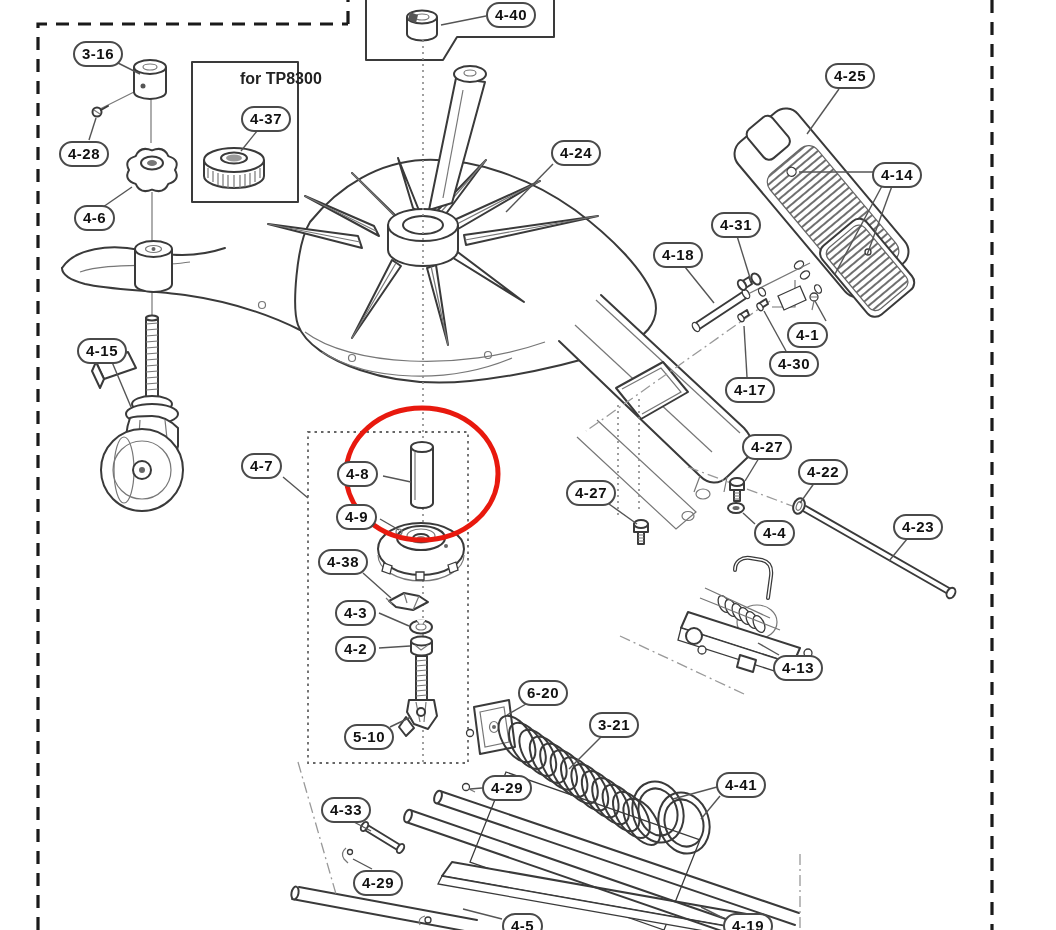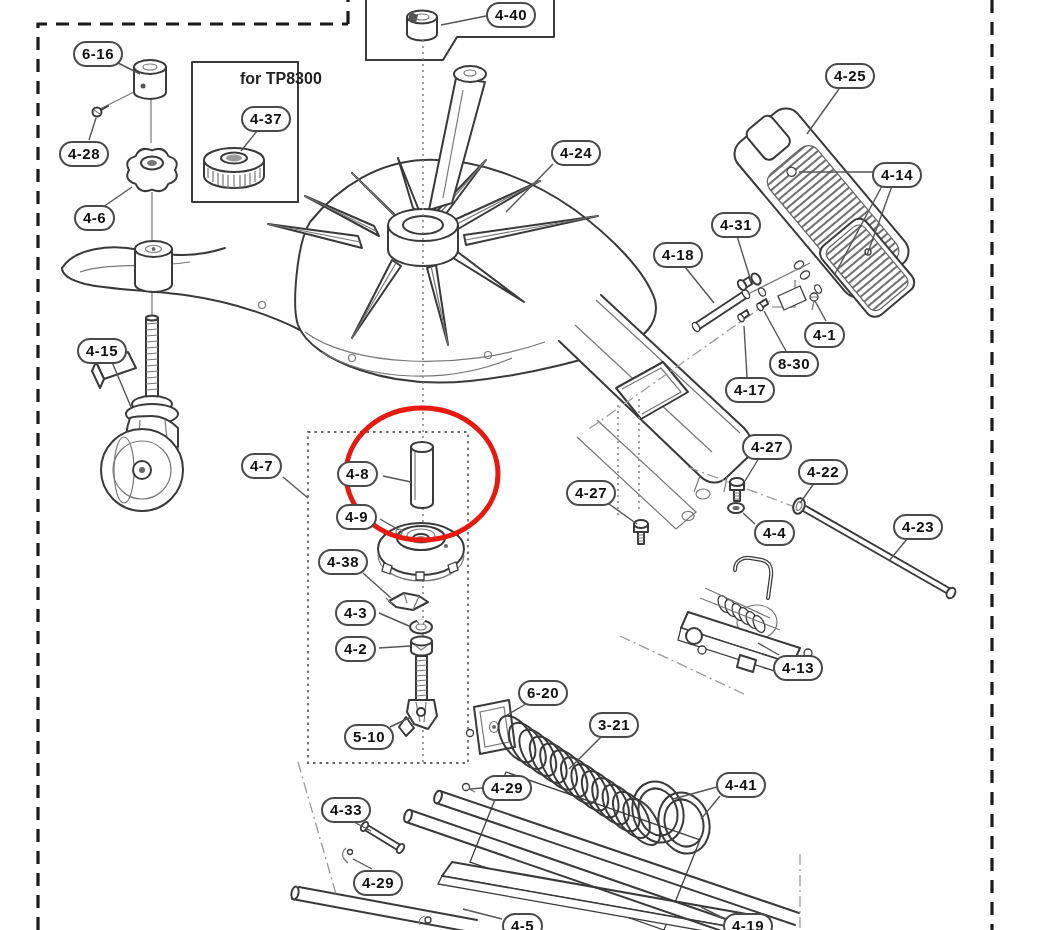--- a/index.html
+++ b/index.html
@@ -434,33 +434,33 @@
         <path d="M372,869 L353,859"></path>
     <path d="M502,919 L463,909"></path>
         <path d="M723,918 L701,907"></path>
   </g>
 
   <ellipse cx="422" cy="474" rx="76" ry="66" fill="none" stroke="#e8190e" stroke-width="5"></ellipse>
 </svg>
 
 <div class="note" style="left:200px;top:70px">for TP8300</div>
 
-<div class="plabel" style="left:73px;top:41px">6-16</div>
+<div class="plabel" style="left:73px;top:41px">3-16</div>
 <div class="plabel" style="left:59px;top:141px">4-28</div>
 <div class="plabel" style="left:74px;top:205px">4-6</div>
 <div class="plabel" style="left:241px;top:106px">4-37</div>
 <div class="plabel" style="left:486px;top:2px">4-40</div>
 <div class="plabel" style="left:551px;top:140px">4-24</div>
 <div class="plabel" style="left:825px;top:63px">4-25</div>
 <div class="plabel" style="left:872px;top:162px">4-14</div>
 <div class="plabel" style="left:711px;top:212px">4-31</div>
 <div class="plabel" style="left:653px;top:242px">4-18</div>
-<div class="plabel" style="left:769px;top:351px">8-30</div>
+<div class="plabel" style="left:769px;top:351px">4-30</div>
 <div class="plabel" style="left:725px;top:377px">4-17</div>
-<div class="plabel" style="left:804px;top:322px">4-1</div>
+<div class="plabel" style="left:787px;top:322px">4-1</div>
 <div class="plabel" style="left:77px;top:338px">4-15</div>
 <div class="plabel" style="left:241px;top:453px">4-7</div>
 <div class="plabel" style="left:337px;top:461px">4-8</div>
 <div class="plabel" style="left:336px;top:504px">4-9</div>
 <div class="plabel" style="left:318px;top:549px">4-38</div>
 <div class="plabel" style="left:335px;top:600px">4-3</div>
 <div class="plabel" style="left:335px;top:636px">4-2</div>
 <div class="plabel" style="left:344px;top:724px">5-10</div>
 <div class="plabel" style="left:566px;top:480px">4-27</div>
 <div class="plabel" style="left:742px;top:434px">4-27</div>

